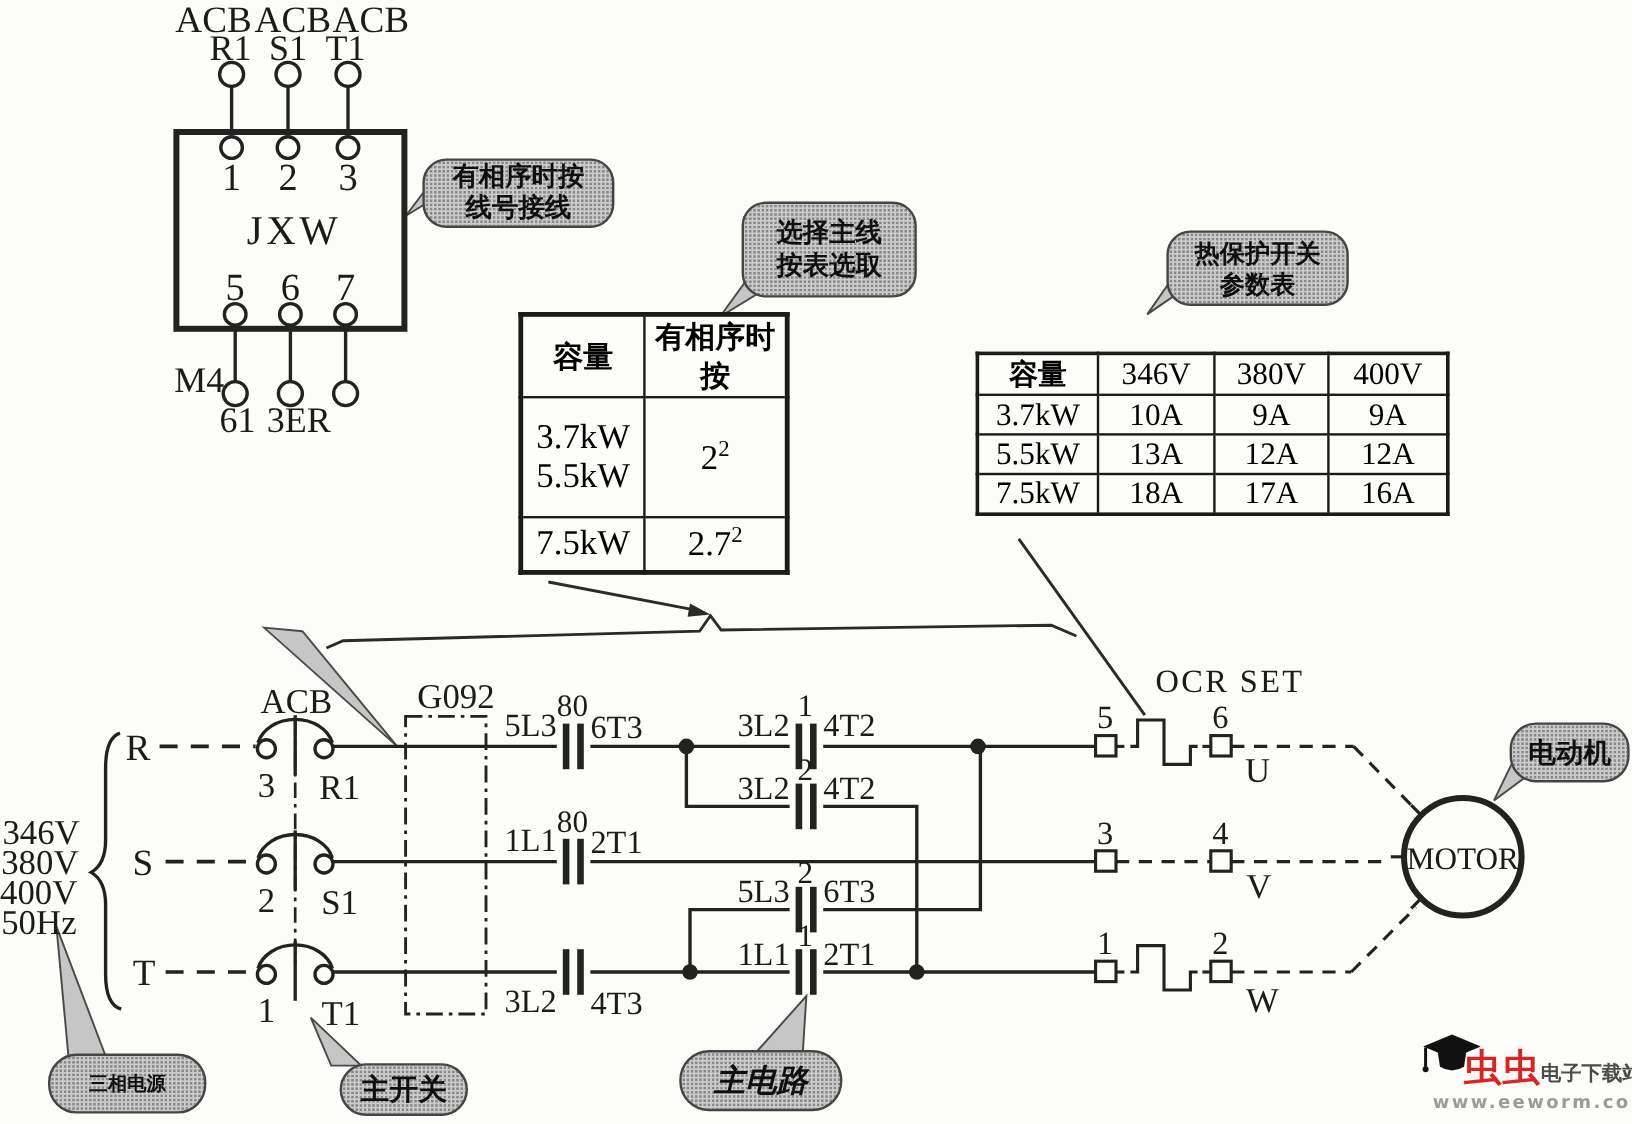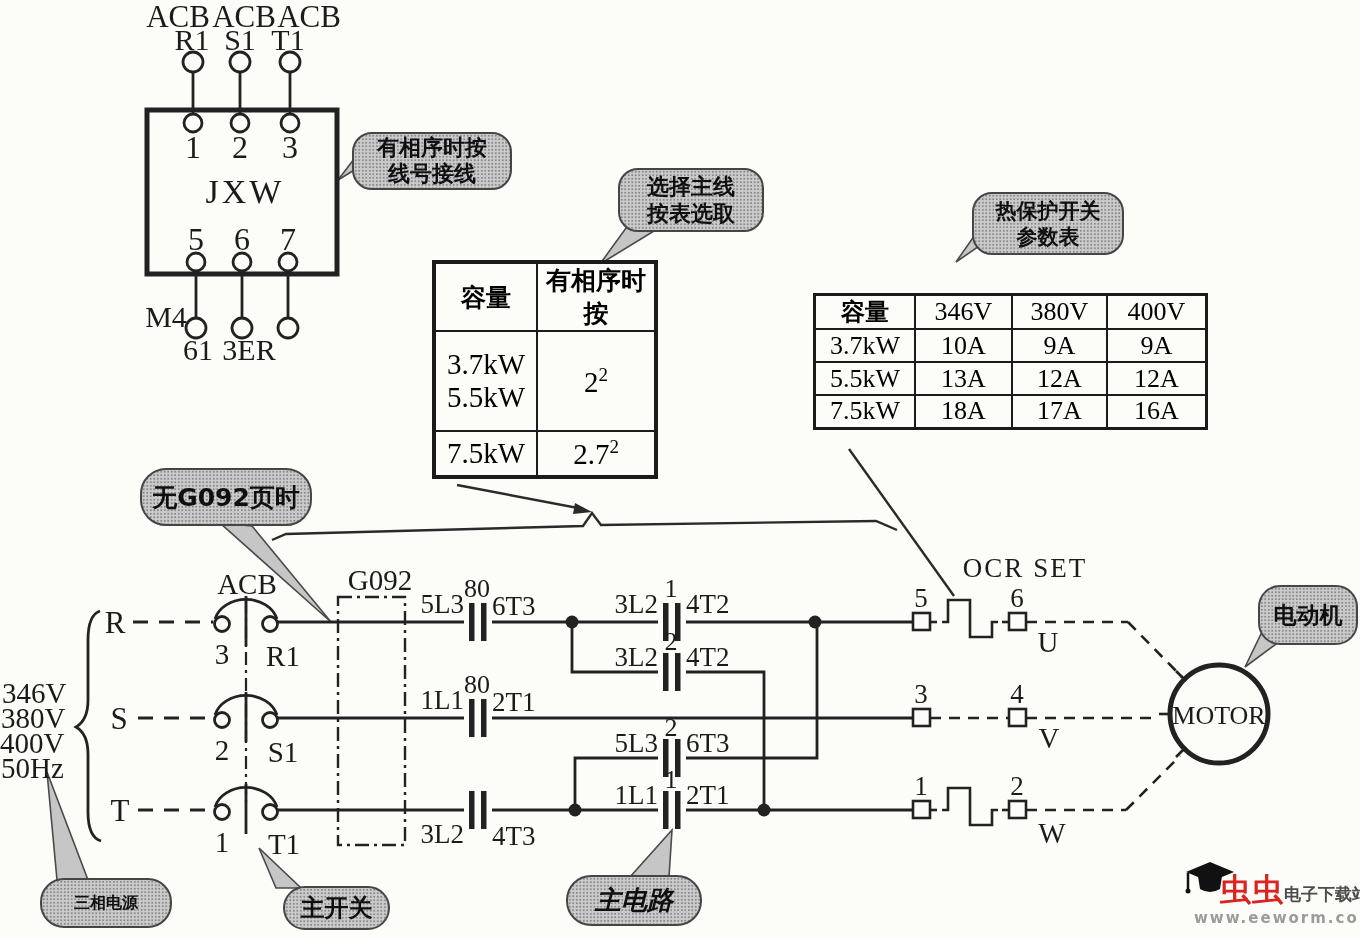--- a/index.html
+++ b/index.html
@@ -296,47 +296,44 @@
 
     <text x="1219" y="724" font-size="26" text-anchor="middle">MOTOR</text>
   </g>
 </svg>
 
 <div class="bubble" style="left:352px;top:84px;width:160px;height:58px;font-size:22px;line-height:26px;margin-top:48px;">
   <span>有相序时按</span>
   <span>线号接线</span>
 </div>
 
-<div class="bubble" style="left:618px;top:168px;width:146px;height:64px;font-size:22px;line-height:27px;text-align:center;">
+<div class="bubble" style="left:618px;top:168px;width:146px;height:80px;font-size:22px;line-height:27px;text-align:center;">
   <span>选择主线</span>
   <span>按表选取</span>
 </div>
 
 <div class="bubble" style="left:972px;top:160px;width:152px;height:63px;font-size:21px;line-height:26px;margin-top:32px;">
   <span>热保护开关</span>
   <span>参数表</span>
 </div>
 
-<div class="bubble" style="left:140px;top:468px;width:172px;height:58px;font-size:25px;border-radius:26px;">
-  <span>无G092页时</span>
-</div>
 
 <div class="bubble" style="left:40px;top:878px;width:132px;height:50px;font-size:16px;border-radius:24px;">
   <span>三相电源</span>
 </div>
 
 <div class="bubble" style="left:283px;top:886px;width:107px;height:44px;font-size:24px;border-radius:22px;font-family:Liberation Mono, monospace;">
   <span>主开关</span>
 </div>
 
 <div class="bubble" style="left:566px;top:875px;width:136px;height:51px;font-size:26px;border-radius:25px;font-style:italic;">
   <span>主电路</span>
 </div>
 
-<div class="bubble" style="left:1258px;top:585px;width:100px;height:60px;font-size:23px;border-radius:22px;">
+<div class="bubble" style="left:1258px;top:602px;width:100px;height:50px;font-size:23px;border-radius:22px;">
   <span>电动机</span>
 </div>
 
 <table class="wire-table">
   <tbody>
         <tr style="height:52px;">
     <td class="hdr" style="width:100px;">容量</td>
     <td class="hdr" style="width:116px;">有相序时按</td>
   </tr>
   <tr style="height:100px;">

